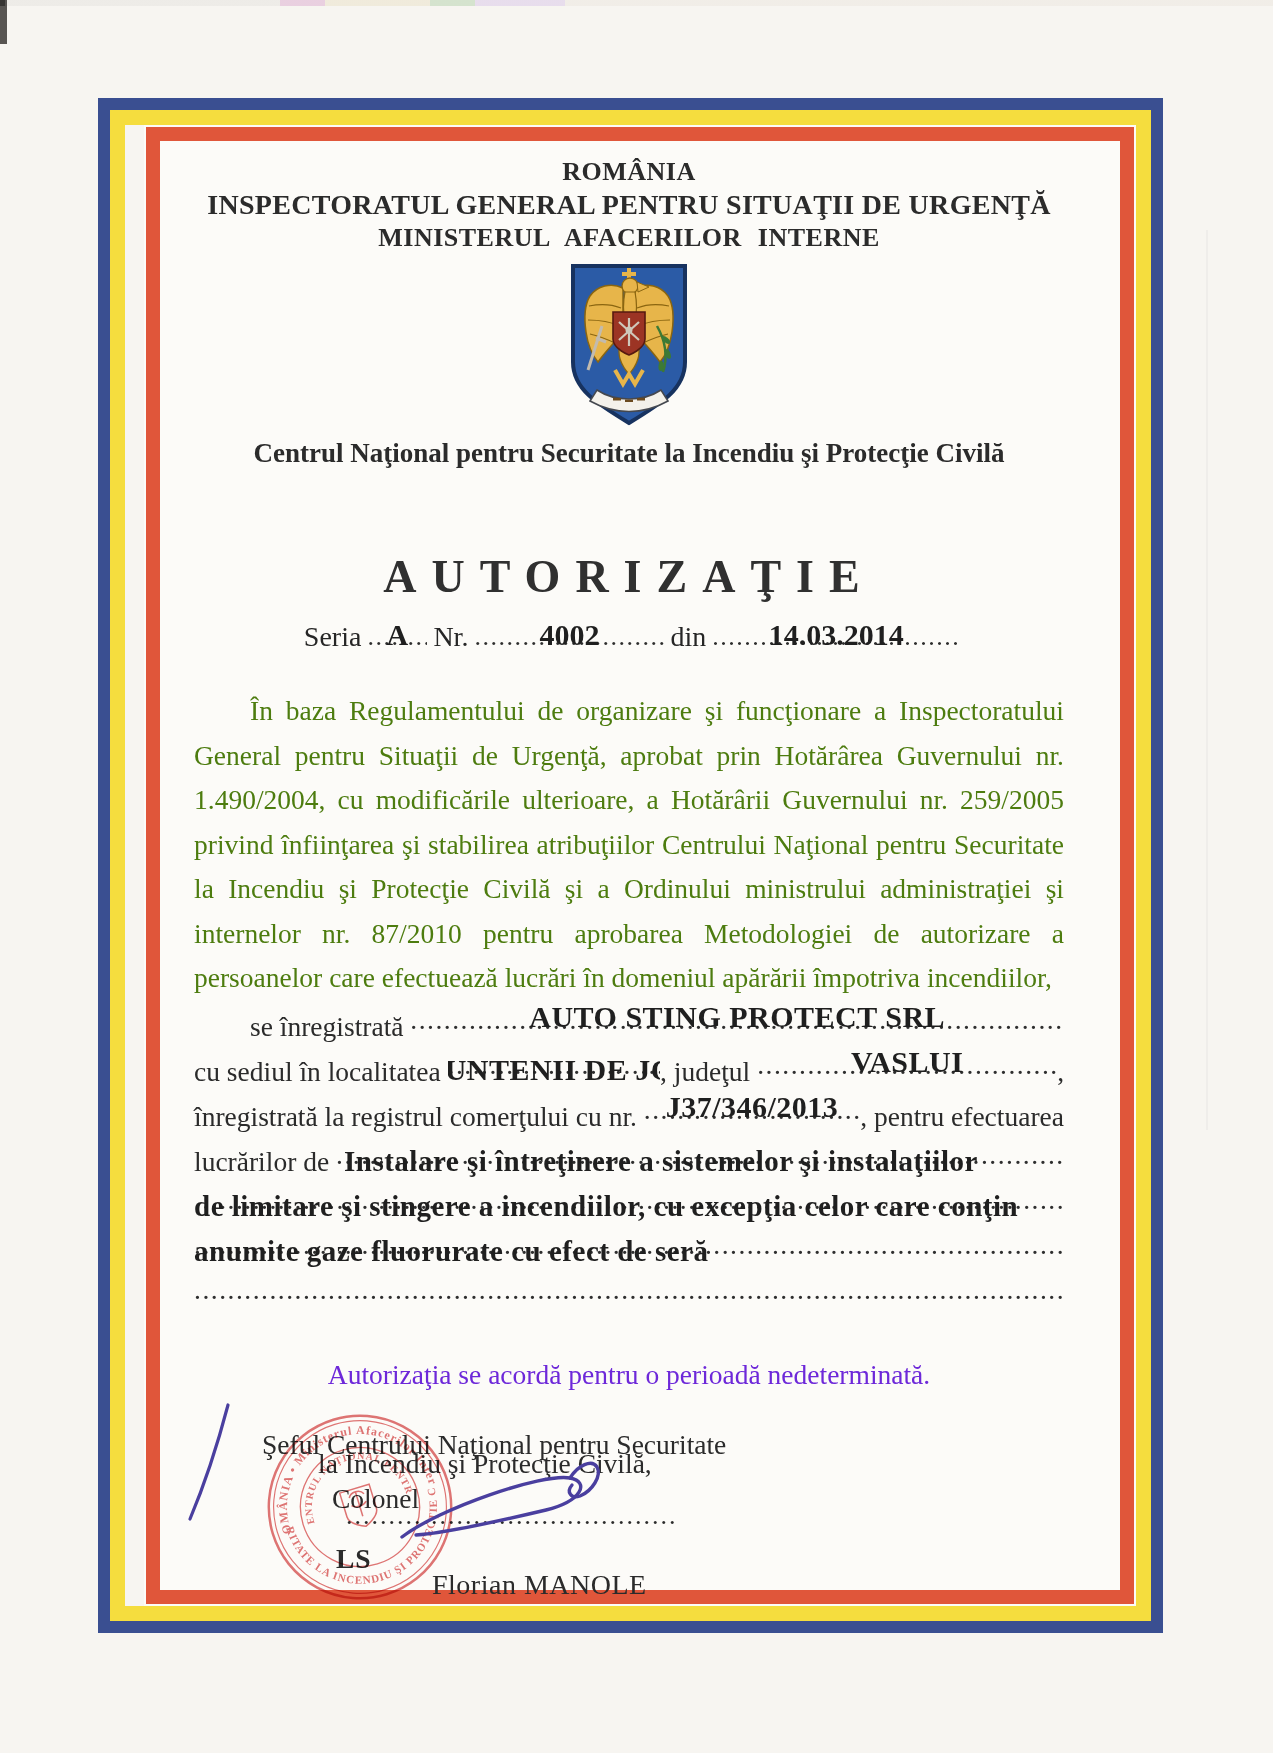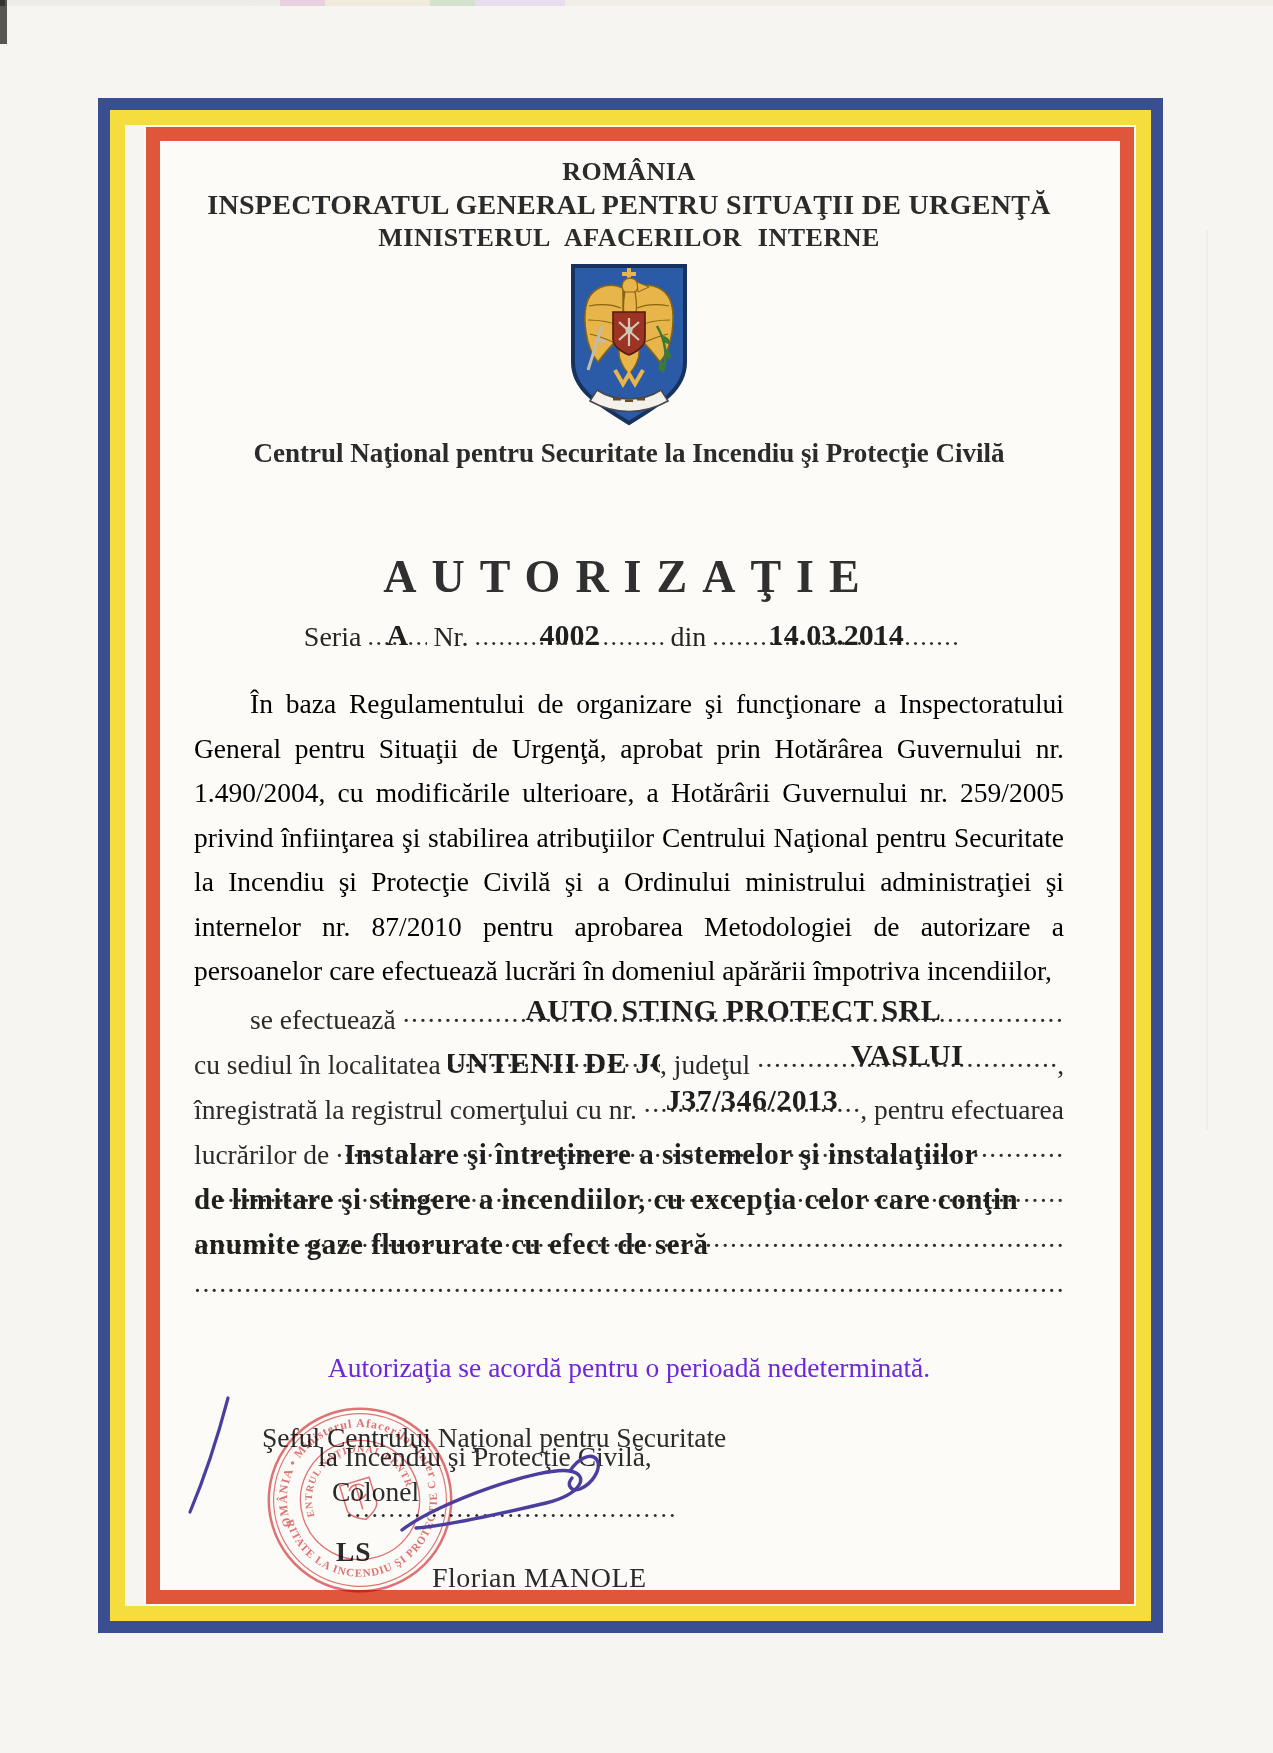--- a/index.html
+++ b/index.html
@@ -53,22 +53,22 @@
   .fill{position:relative;overflow:hidden;white-space:nowrap;}
   .fill .dots{letter-spacing:1.5px;color:#2e2e2e;}
   .fill .val{
     position:absolute;left:50%;transform:translateX(-50%);
     font-weight:bold;white-space:nowrap;line-height:normal;color:#1f1f1f;
   }
   .serial .fill{height:48px;line-height:40px;font-size:26px;}
   .serial .fill .val{bottom:13px;font-size:30px;}
   .f-seria{width:60px;} .f-nr{width:190px;} .f-din{width:248px;}
   .preamble{
-    margin-top:17px;font-size:27.5px;line-height:44.5px;
-    text-align:justify;text-indent:56px;color:#000000;
+    margin-top:24px;font-size:27.5px;line-height:44.5px;
+    text-align:justify;text-indent:56px;color:#4d7c0f;
   }
   .fline{
     display:flex;align-items:flex-end;height:45px;font-size:27.5px;color:#2b2b2b;
   }
   .fline .lbl{white-space:nowrap;line-height:38px;}
   .fline .fill{flex:1;height:45px;line-height:38px;}
   .fline .fill .val{bottom:12px;font-size:30px;letter-spacing:.5px;}
   .fline .fill .val.online{bottom:3px;left:8px;transform:none;font-size:29px;}
   .fill-loc .val{bottom:4px !important;}
   .fill-judet{flex:0 0 300px !important;}
@@ -155,21 +155,21 @@
         <span class="fill f-seria"><span class="dots">........................................................................................................................................................................................................................................................................</span><span class="val">A</span></span>
         <span class="lbl">Nr.</span>
         <span class="fill f-nr"><span class="dots">........................................................................................................................................................................................................................................................................</span><span class="val">4002</span></span>
         <span class="lbl">din</span>
         <span class="fill f-din"><span class="dots">........................................................................................................................................................................................................................................................................</span><span class="val">14.03.2014</span></span>
       </div>
 
       <div class="preamble">În baza Regulamentului de organizare şi funcţionare a Inspectoratului General pentru Situaţii de Urgenţă, aprobat prin Hotărârea Guvernului nr. 1.490/2004, cu modificările ulterioare, a Hotărârii Guvernului nr. 259/2005 privind înfiinţarea şi stabilirea atribuţiilor Centrului Naţional pentru Securitate la Incendiu şi Protecţie Civilă şi a Ordinului ministrului administraţiei şi internelor nr. 87/2010 pentru aprobarea Metodologiei de autorizare a persoanelor care efectuează lucrări în domeniul apărării împotriva incendiilor,</div>
 
       <div class="fline" style="padding-left:56px;">
-        <span class="lbl">se efectuează</span>
+        <span class="lbl">se înregistrată</span>
               <span class="lbl">&nbsp;</span>
         <span class="fill"><span class="dots">........................................................................................................................................................................................................................................................................</span><span class="val">AUTO STING PROTECT SRL</span></span>
       </div>
 
       <div class="fline">
         <span class="lbl">cu sediul în localitatea</span>
               <span class="lbl">&nbsp;</span>
         <span class="fill fill-loc"><span class="dots">........................................................................................................................................................................................................................................................................</span><span class="val">MUNTENII DE JOS</span></span>
         <span class="lbl">, judeţul</span>
               <span class="lbl">&nbsp;</span>

